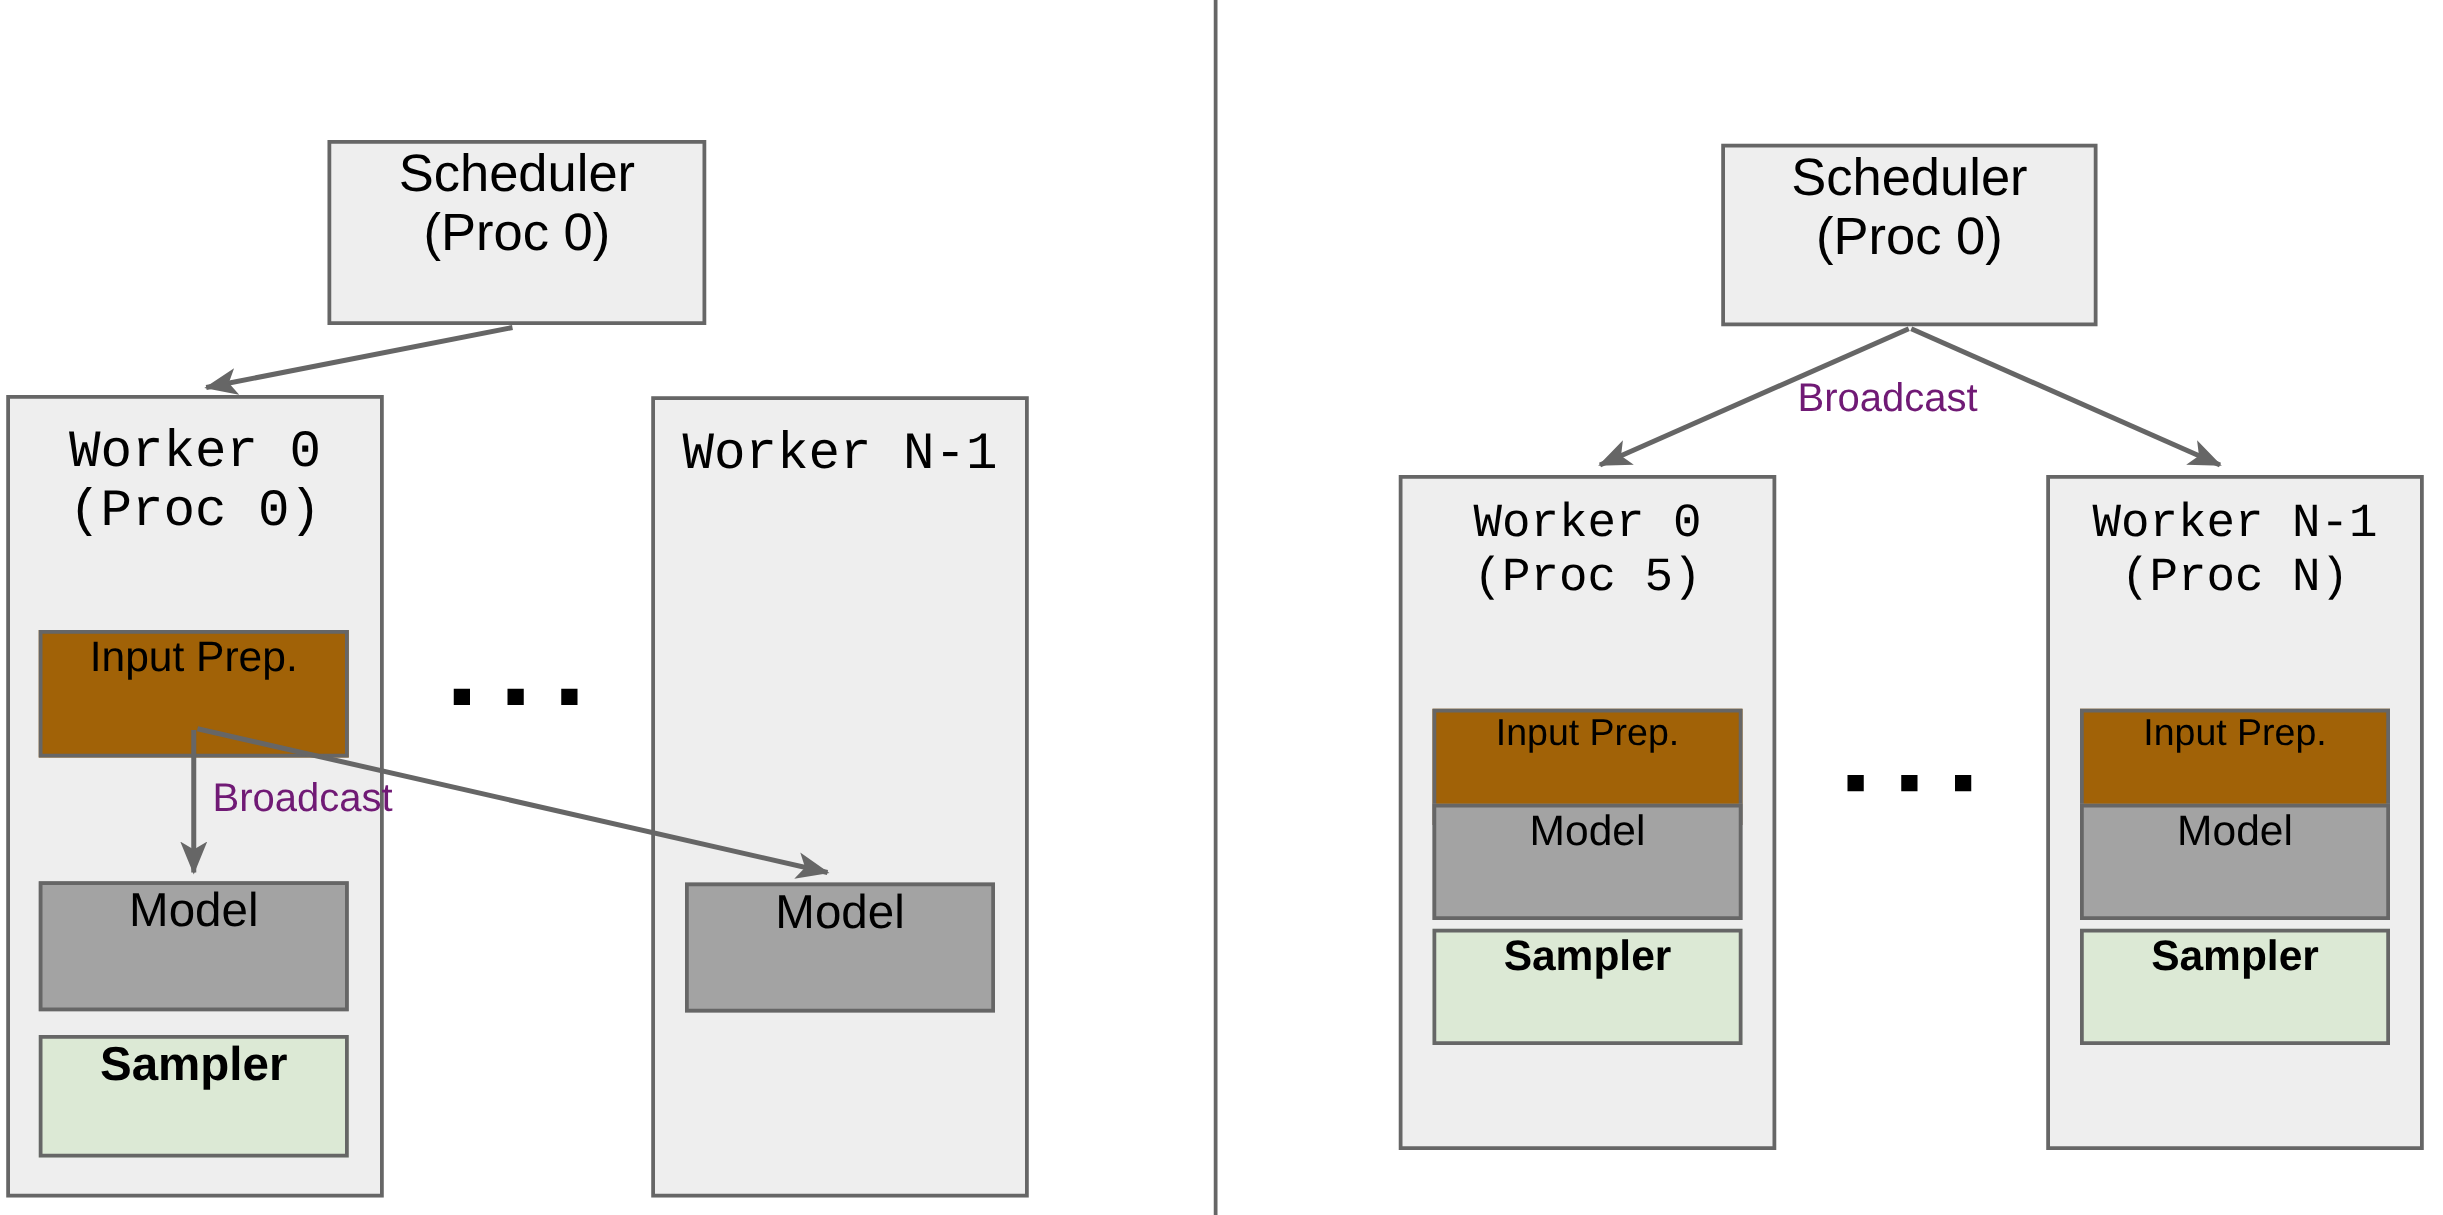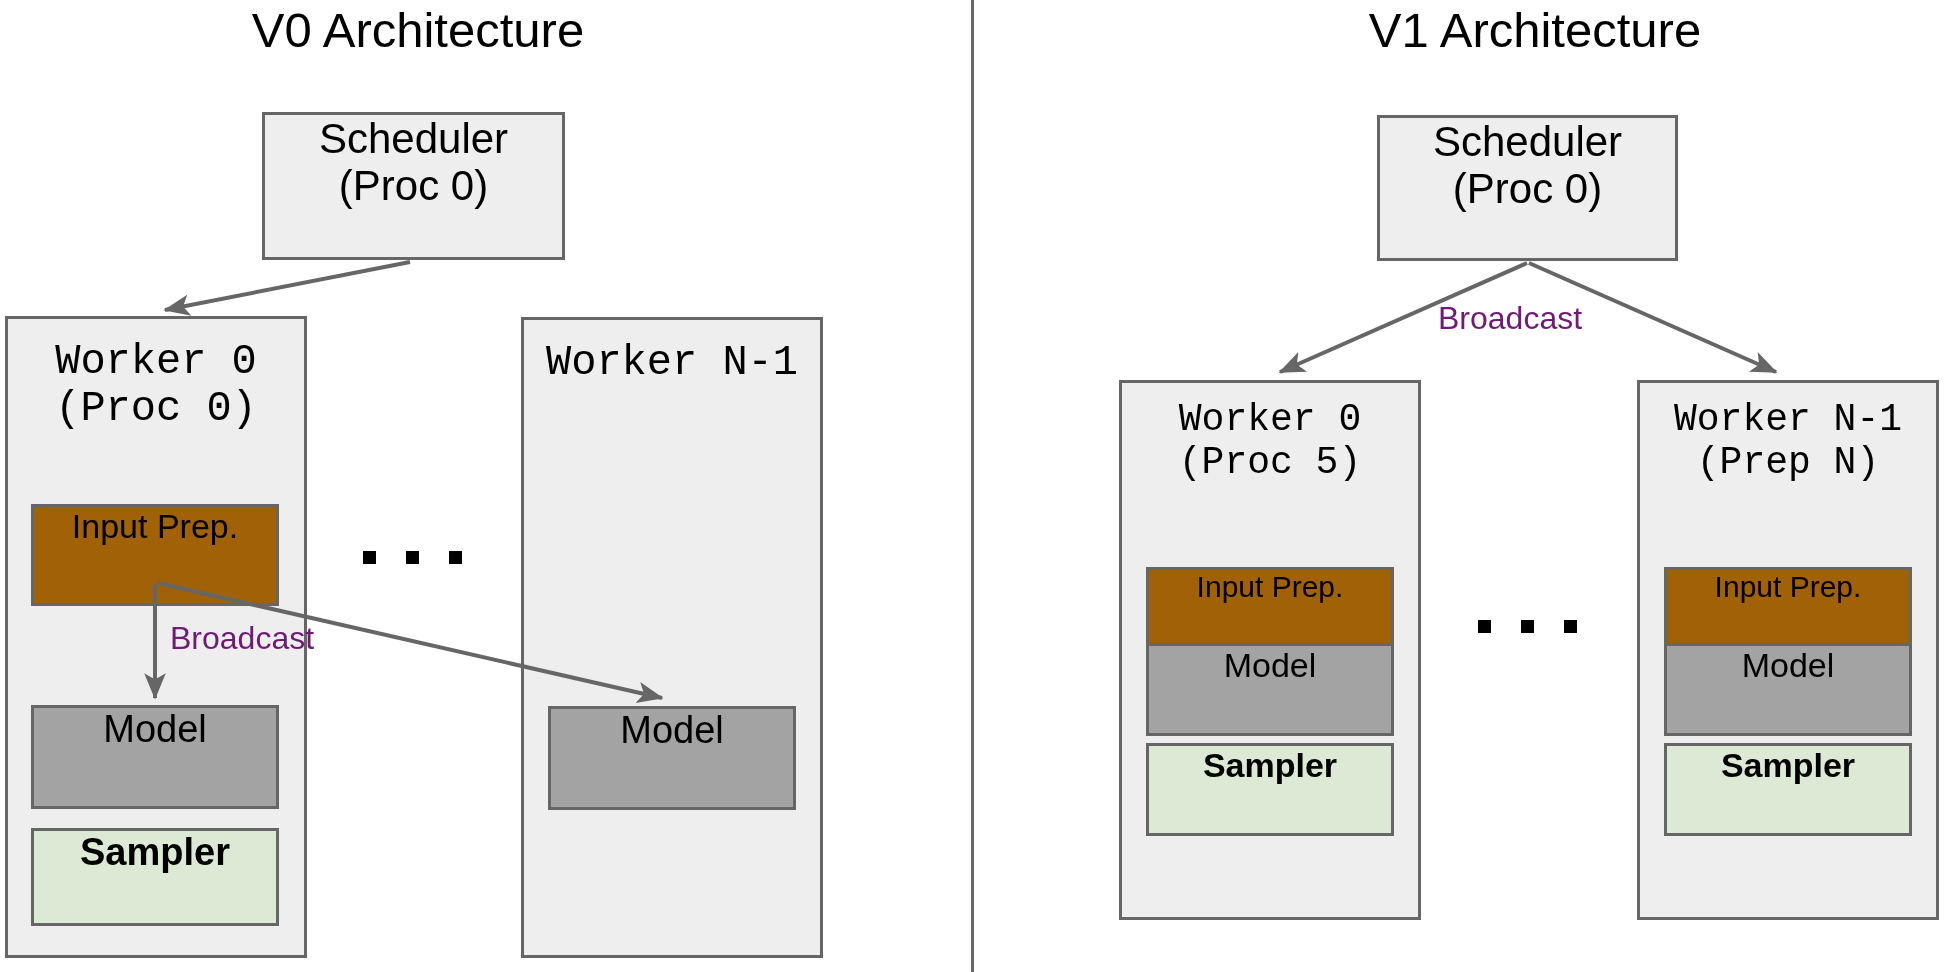--- a/index.html
+++ b/index.html
@@ -102,21 +102,20 @@
     pointer-events: none;
   }
 </style>
 </head>
 <body>
 
 <div id="canvas">
 
   <div class="divider" style="left:971px;"></div>
 
-  <div class="panel-title" style="left:168px; top:6px; width:500px;">V0 Architecture</div>
 
   <div class="box box-gray" style="left:262px; top:112px; width:303px; height:148px; font-size:42px; line-height:1.12;">
     <span class="line">Scheduler</span>
     <span class="line">(Proc 0)</span>
   </div>
 
   <div class="box box-gray container-box" style="left:5px; top:316px; width:302px; height:642px; font-size:42px; line-height:1.12; padding-top:20px;">
     <span class="container-label">Worker 0</span>
     <span class="container-label">(Proc 0)</span>
   </div>
@@ -140,21 +139,20 @@
   </div>
 
   <div class="ellipsis" style="left:363px; top:551px;">
     <span class="dot"></span>
     <span class="dot"></span>
     <span class="dot"></span>
   </div>
 
   <div class="edge-label" style="left:170px; top:620px;">Broadcast</div>
 
-  <div class="panel-title" style="left:1285px; top:6px; width:500px;">V1 Architecture</div>
 
   <div class="box box-gray" style="left:1377px; top:115px; width:301px; height:146px; font-size:42px; line-height:1.12;">
     <span class="line">Scheduler</span>
     <span class="line">(Proc 0)</span>
   </div>
 
   <div class="edge-label" style="left:1438px; top:300px;">Broadcast</div>
 
   <div class="box box-gray container-box" style="left:1119px; top:380px; width:302px; height:540px; font-size:38px; line-height:1.12; padding-top:16px;">
     <span class="container-label">Worker 0</span>
@@ -165,21 +163,21 @@
   </div>
   <div class="box box-yellow" style="left:1146px; top:643px; width:248px; height:93px; font-size:34px;">
     <span class="line">Model</span>
   </div>
   <div class="box box-green" style="left:1146px; top:743px; width:248px; height:93px; font-size:34px;">
     <span class="line">Sampler</span>
   </div>
 
   <div class="box box-gray container-box" style="left:1637px; top:380px; width:302px; height:540px; font-size:38px; line-height:1.12; padding-top:16px;">
     <span class="container-label">Worker N-1</span>
-    <span class="container-label">(Prep N)</span>
+    <span class="container-label">(Proc N)</span>
   </div>
   <div class="box box-purple" style="left:1664px; top:543px; width:248px; height:93px; font-size:30px;">
     <span class="line">Input Prep.</span>
   </div>
   <div class="box box-yellow" style="left:1664px; top:643px; width:248px; height:93px; font-size:34px;">
     <span class="line">Model</span>
   </div>
   <div class="box box-green" style="left:1664px; top:743px; width:248px; height:93px; font-size:34px;">
     <span class="line">Sampler</span>
   </div>

